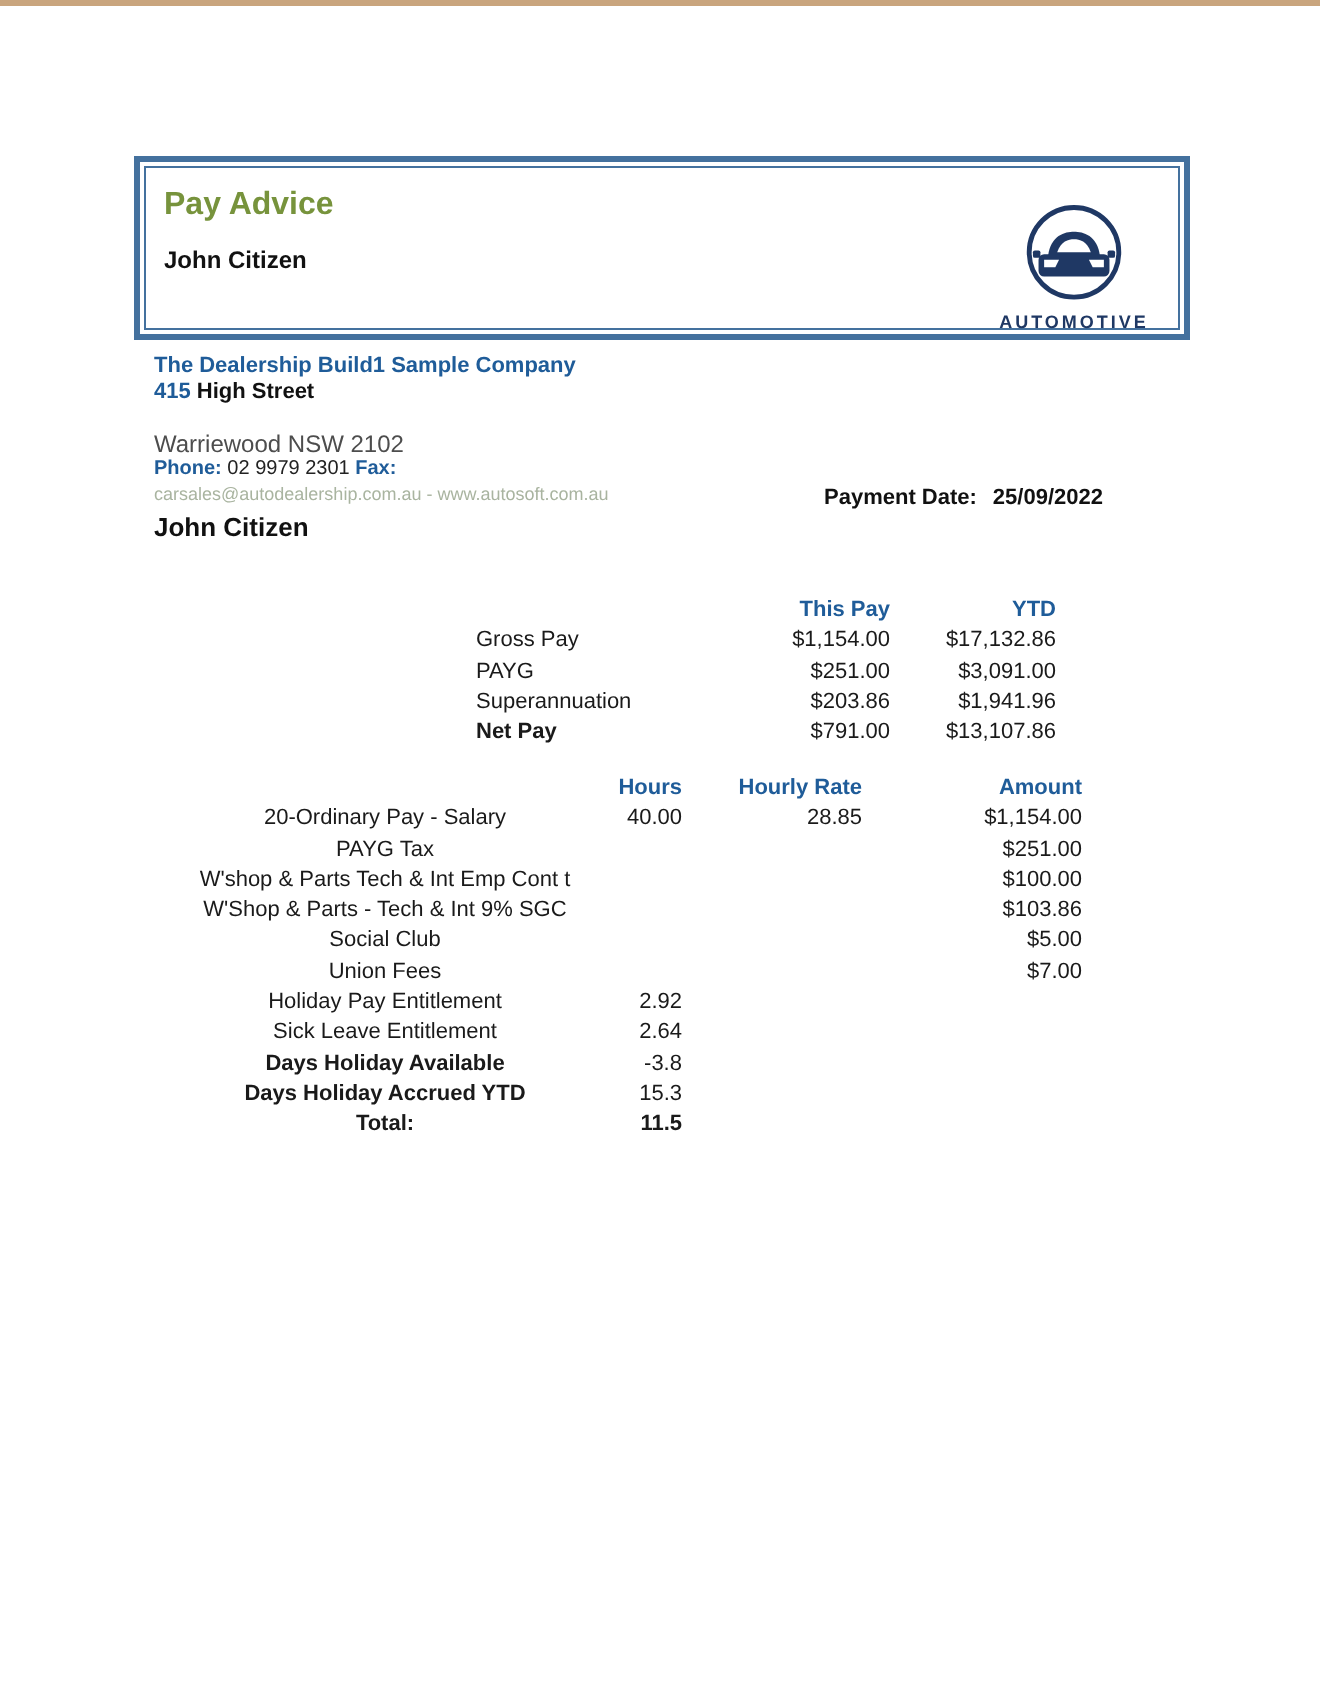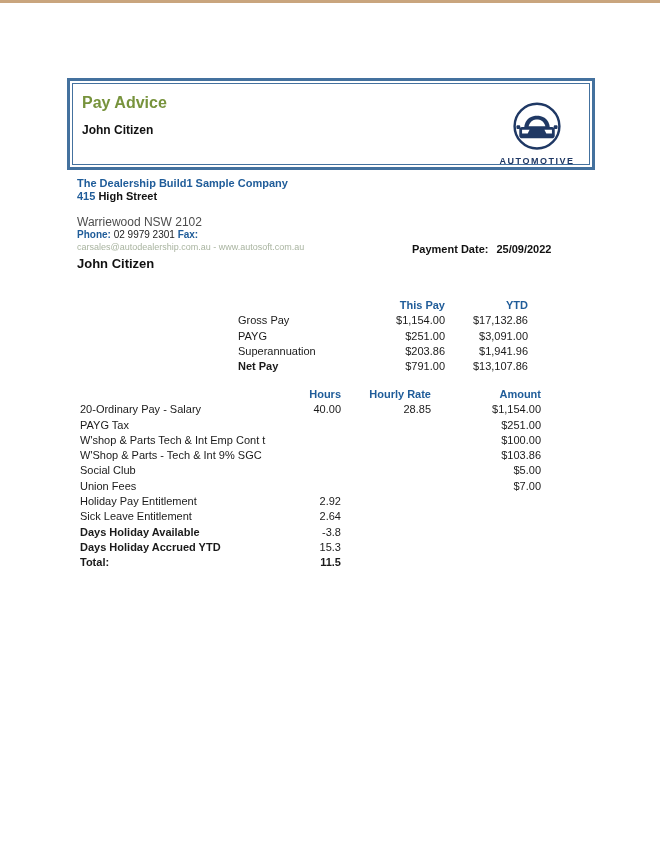--- a/index.html
+++ b/index.html
@@ -37,21 +37,21 @@
   .c{white-space:nowrap;overflow:visible;}
   .hdr{color:#1F5C99;font-weight:bold;}
   .bold{font-weight:bold;}
 
   .summary{position:absolute;left:238px;top:298px;width:290px;font-size:11px;}
   .summary .c-label{width:127px;text-align:left;}
   .summary .c-pay{width:80px;text-align:right;}
   .summary .c-ytd{width:83px;text-align:right;}
 
   .detail{position:absolute;left:80px;top:387px;width:461px;font-size:11px;}
-  .detail .c-label{width:225px;text-align:left;}
+  .detail .c-label{width:225px;text-align:center;}
   .detail .c-hours{width:36px;text-align:right;}
   .detail .c-rate{width:90px;text-align:right;}
   .detail .c-amount{width:110px;text-align:right;}
 
   
   .win-l1{left:455px;top:789px;font-size:21px;color:#0369a1;white-space:nowrap;z-index:1;}
   .win-l2{left:420px;top:819px;font-size:16px;color:#d2d2d2;white-space:nowrap;z-index:1;}
   .win-l3{left:420px;top:847px;font-size:16px;color:#d5d5d5;white-space:nowrap;z-index:1;}
   .site-mark{left:300px;top:770px;font-size:38px;font-weight:bold;white-space:nowrap;z-index:2;
     letter-spacing:-1px;text-shadow:2px 2px 1px rgba(104,62,0,0.55);}

